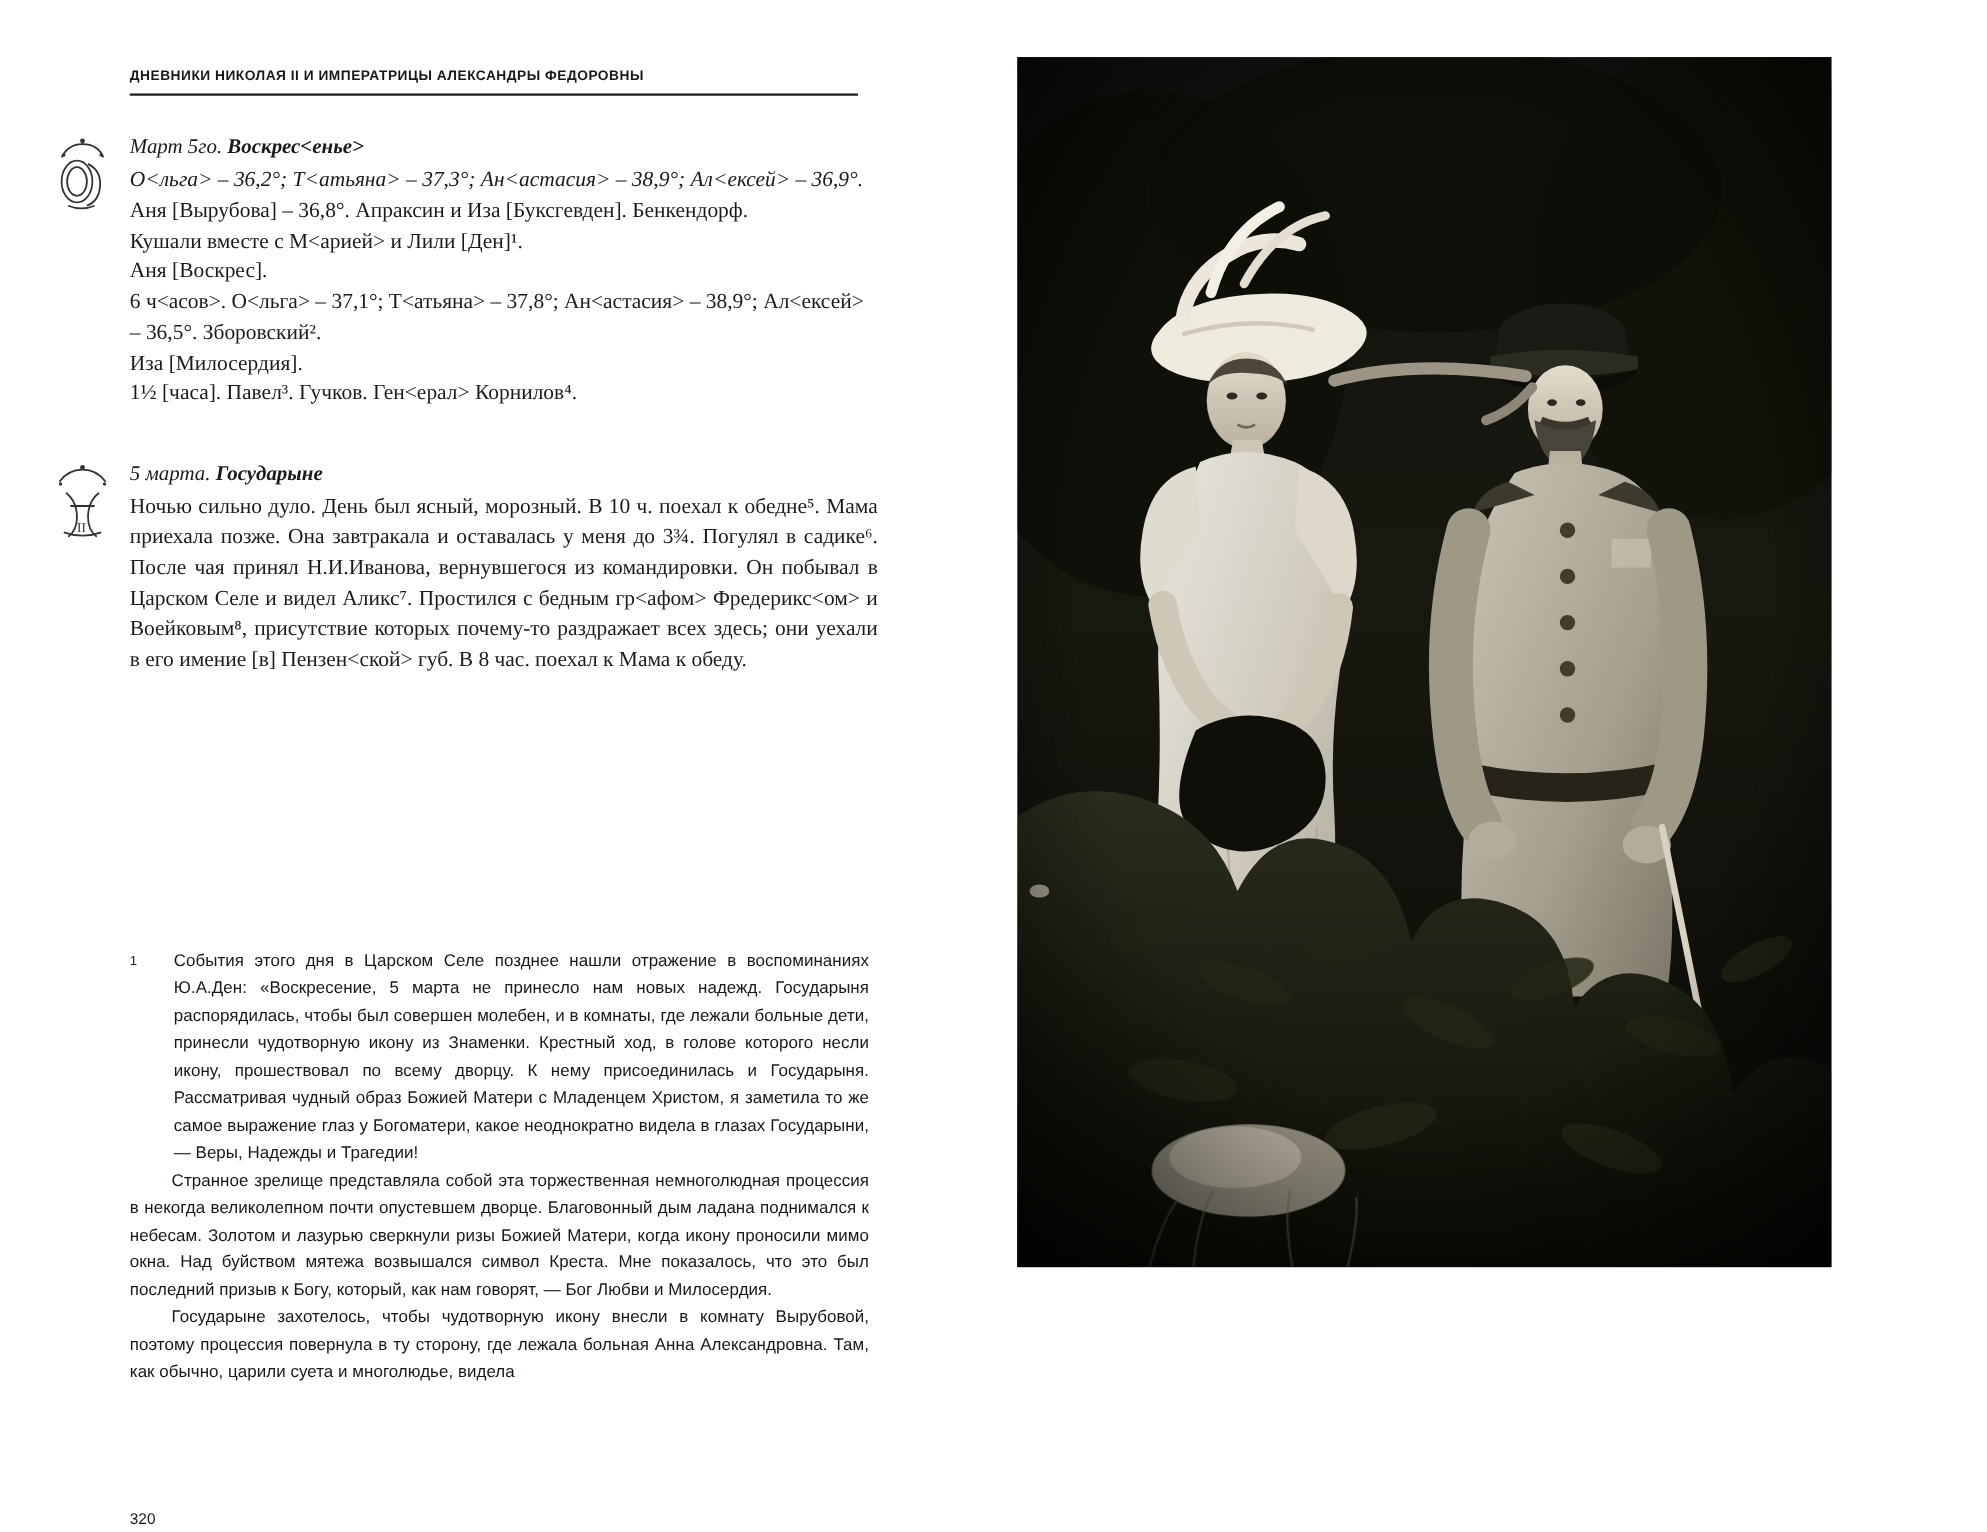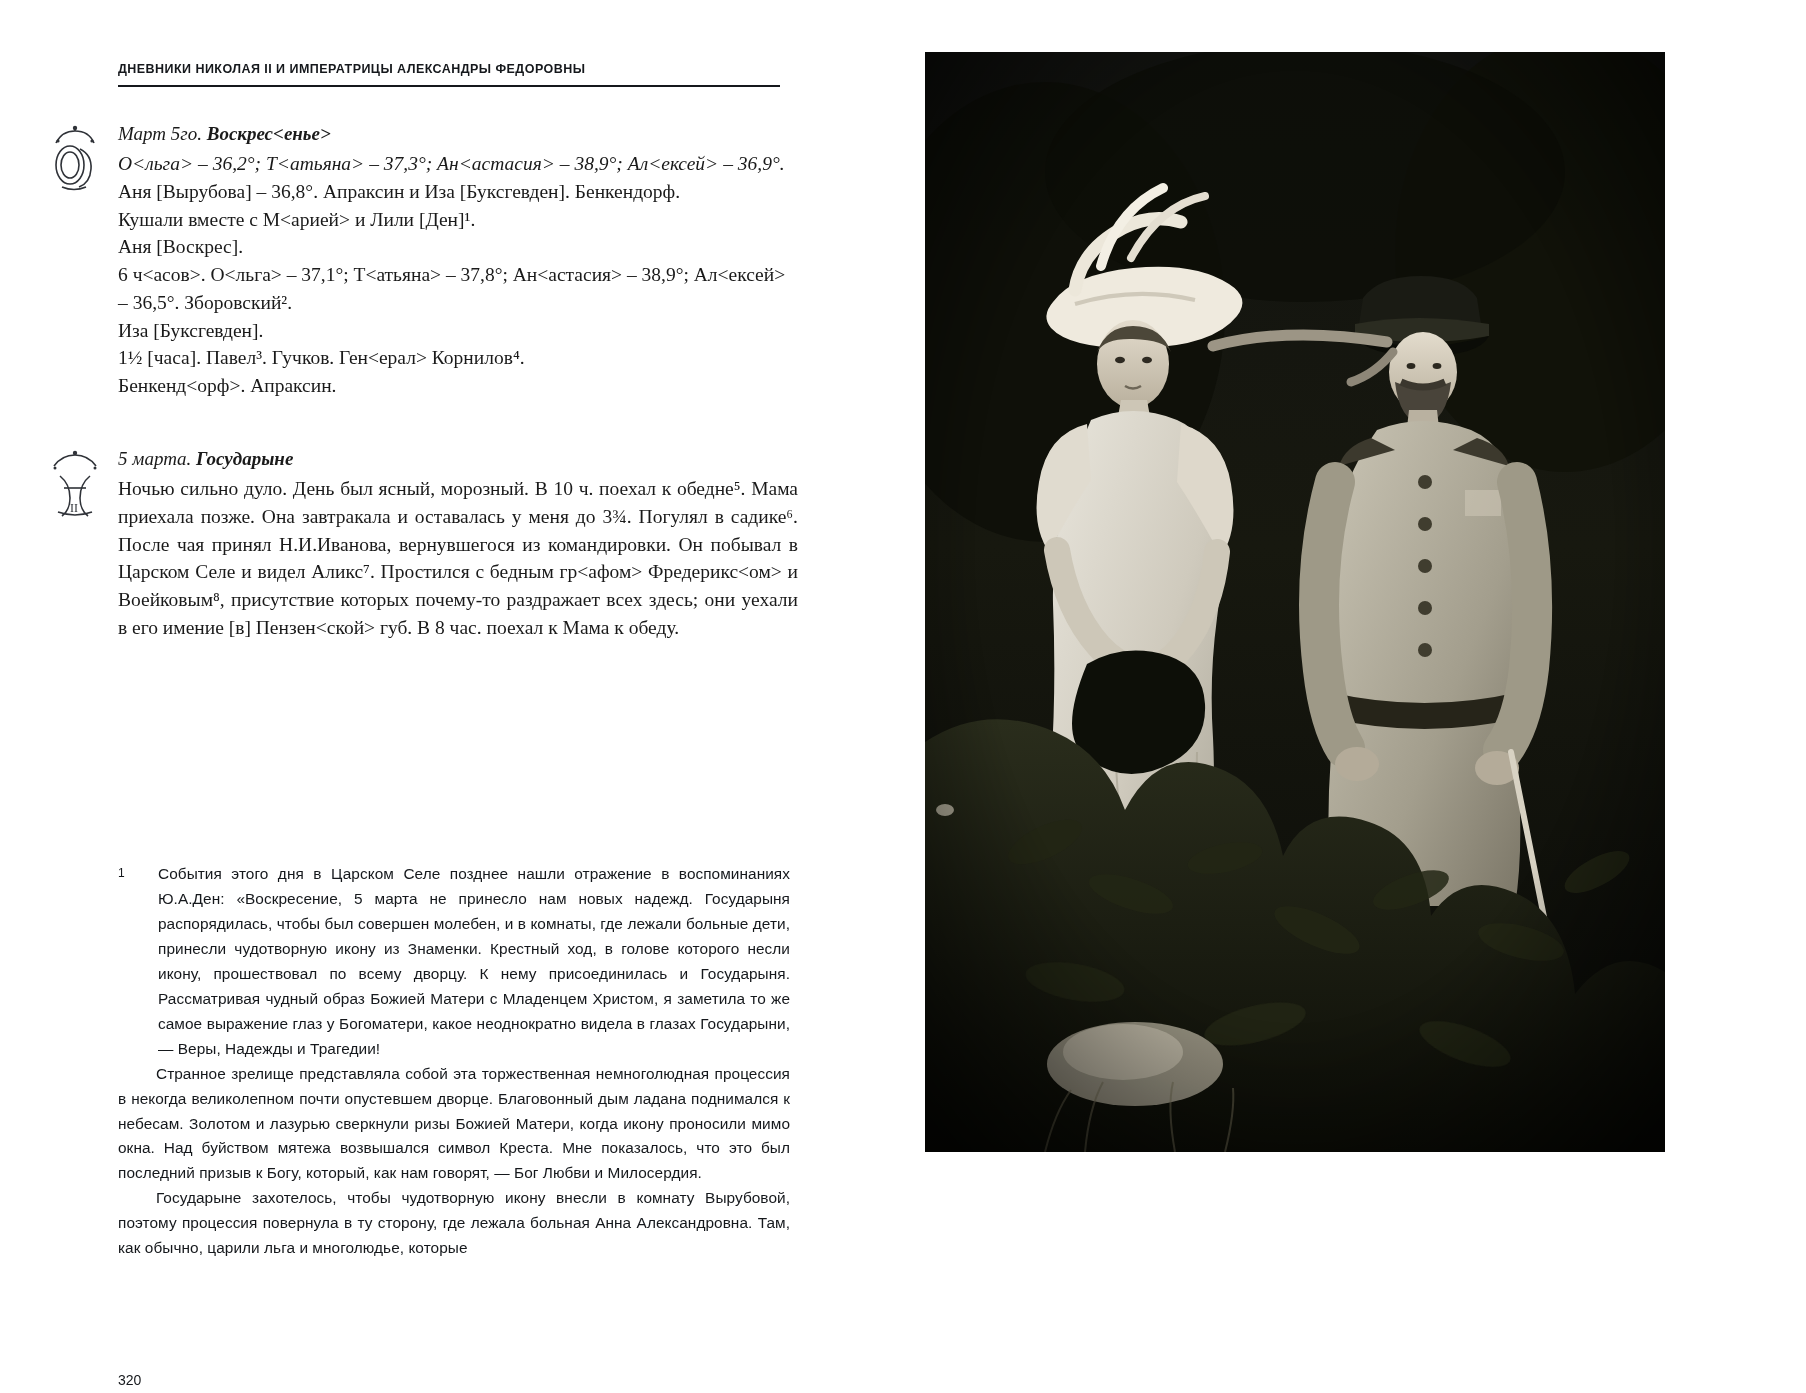--- a/index.html
+++ b/index.html
@@ -158,23 +158,22 @@
       <div class="entry-head">
         <span class="date">Март 5го.</span>
         <span class="weekday">Воскрес&lt;енье&gt;</span>
       </div>
       <div class="entry-body">
         <p class="it">О&lt;льга&gt; – 36,2°;  Т&lt;атьяна&gt; – 37,3°;  Ан&lt;астасия&gt; – 38,9°;  Ал&lt;ексей&gt; – 36,9°.</p>
         <p>Аня [Вырубова] – 36,8°. Апраксин и Иза [Буксгевден]. Бенкендорф.</p>
         <p>Кушали вместе с М&lt;арией&gt; и Лили [Ден]¹.</p>
         <p>Аня [Воскрес].</p>
         <p>6 ч&lt;асов&gt;.  О&lt;льга&gt; – 37,1°;  Т&lt;атьяна&gt; – 37,8°;  Ан&lt;астасия&gt; – 38,9°; Ал&lt;ексей&gt; – 36,5°. Зборовский².</p>
-        <p>Иза [Буксгевден].</p>
+        <p>Иза [Милосердия].</p>
         <p>1½ [часа]. Павел³. Гучков. Ген&lt;ерал&gt; Корнилов⁴.</p>
-        <p>Бенкенд&lt;орф&gt;. Апраксин.</p>
       </div>
     </div>
 
     <div class="entry" style="margin-top:46px;">
       <div class="entry-initial">
         <svg width="58" height="70" viewBox="0 0 58 70">
           <g fill="none" stroke="#2f3238" stroke-width="1.6">
             <path d="M8 16 q8 -11 21 -11 q13 0 21 11"></path>
             <path d="M14 26 q10 8 10 22 q0 12 -8 18"></path>
             <path d="M44 26 q-10 8 -10 22 q0 12 8 18"></path>
@@ -198,21 +197,21 @@
       </div>
     </div>
   </div>
 
   <div class="footnotes">
     <div class="fn-row">
       <div class="fn-num">1</div>
       <div class="fn-text">События этого дня в Царском Селе позднее нашли отражение в воспоминаниях Ю.А.Ден: «Воскресение, 5 марта не принесло нам новых надежд. Государыня распорядилась, чтобы был совершен молебен, и в комнаты, где лежали больные дети, принесли чудотворную икону из Знаменки. Крестный ход, в голове которого несли икону, прошествовал по всему дворцу. К нему присоединилась и Государыня. Рассматривая чудный образ Божией Матери с Младенцем Христом, я заметила то же самое выражение глаз у Богоматери, какое неоднократно видела в глазах Государыни, — Веры, Надежды и Трагедии!</div>
     </div>
     <div class="fn-para">Странное зрелище представляла собой эта торжественная немноголюдная процессия в некогда великолепном почти опустевшем дворце. Благовонный дым ладана поднимался к небесам. Золотом и лазурью сверкнули ризы Божией Матери, когда икону проносили мимо окна. Над буйством мятежа возвышался символ Креста. Мне показалось, что это был последний призыв к Богу, который, как нам говорят, — Бог Любви и Милосердия.</div>
-    <div class="fn-para">Государыне захотелось, чтобы чудотворную икону внесли в комнату Вырубовой, поэтому процессия повернула в ту сторону, где лежала больная Анна Александровна. Там, как обычно, царили льга и многолюдье, которые</div>
+    <div class="fn-para">Государыне захотелось, чтобы чудотворную икону внесли в комнату Вырубовой, поэтому процессия повернула в ту сторону, где лежала больная Анна Александровна. Там, как обычно, царили суета и многолюдье, видела</div>
   </div>
 
   <div class="folio">320</div>
 
   <div class="photo-frame">
     <svg width="740" height="1100" viewBox="0 0 740 1100">
       <defs>
         <linearGradient id="bg" x1="0" y1="0" x2="0" y2="1">
           <stop offset="0%" stop-color="#121310"></stop>
           <stop offset="45%" stop-color="#17180f"></stop>

